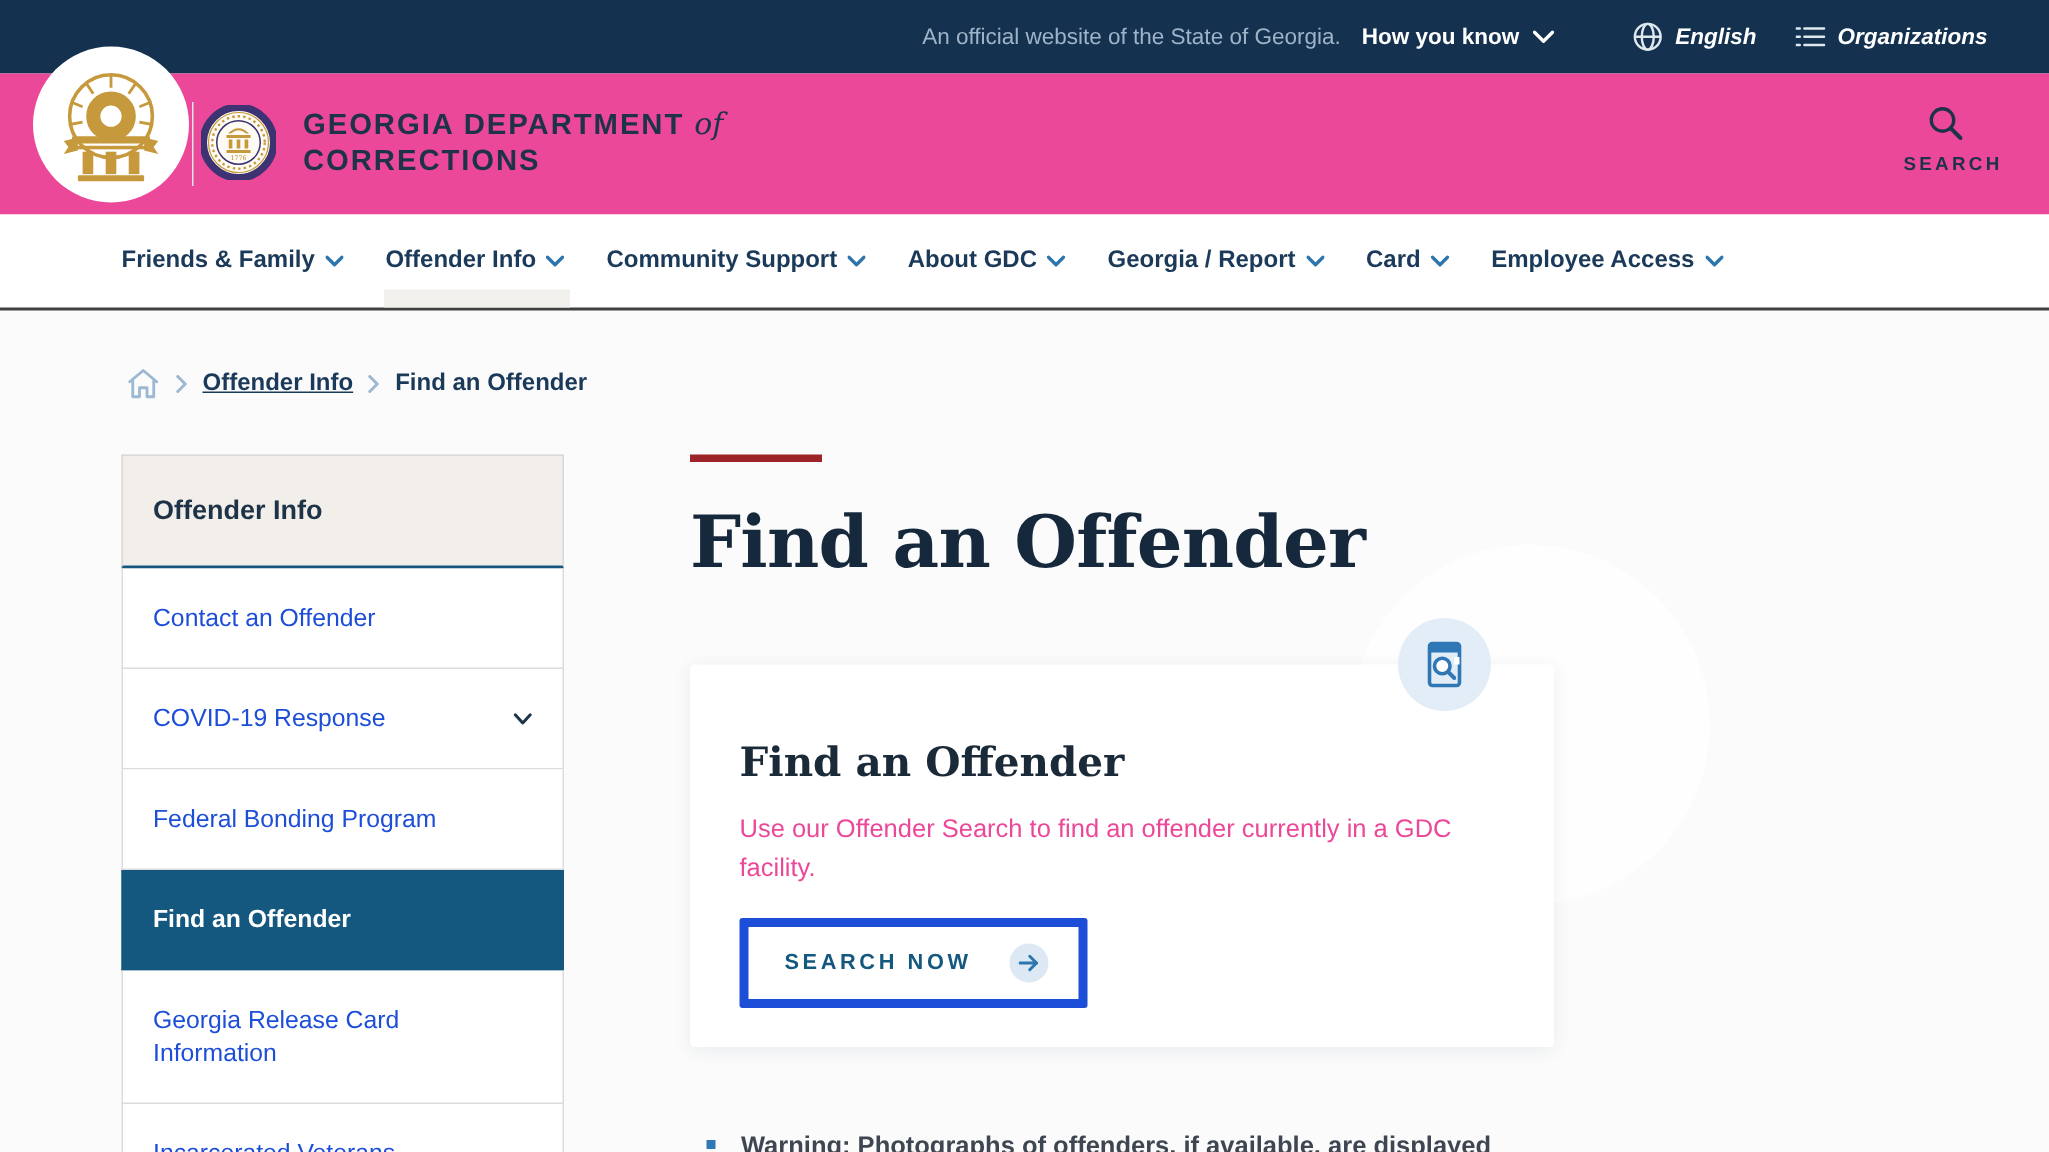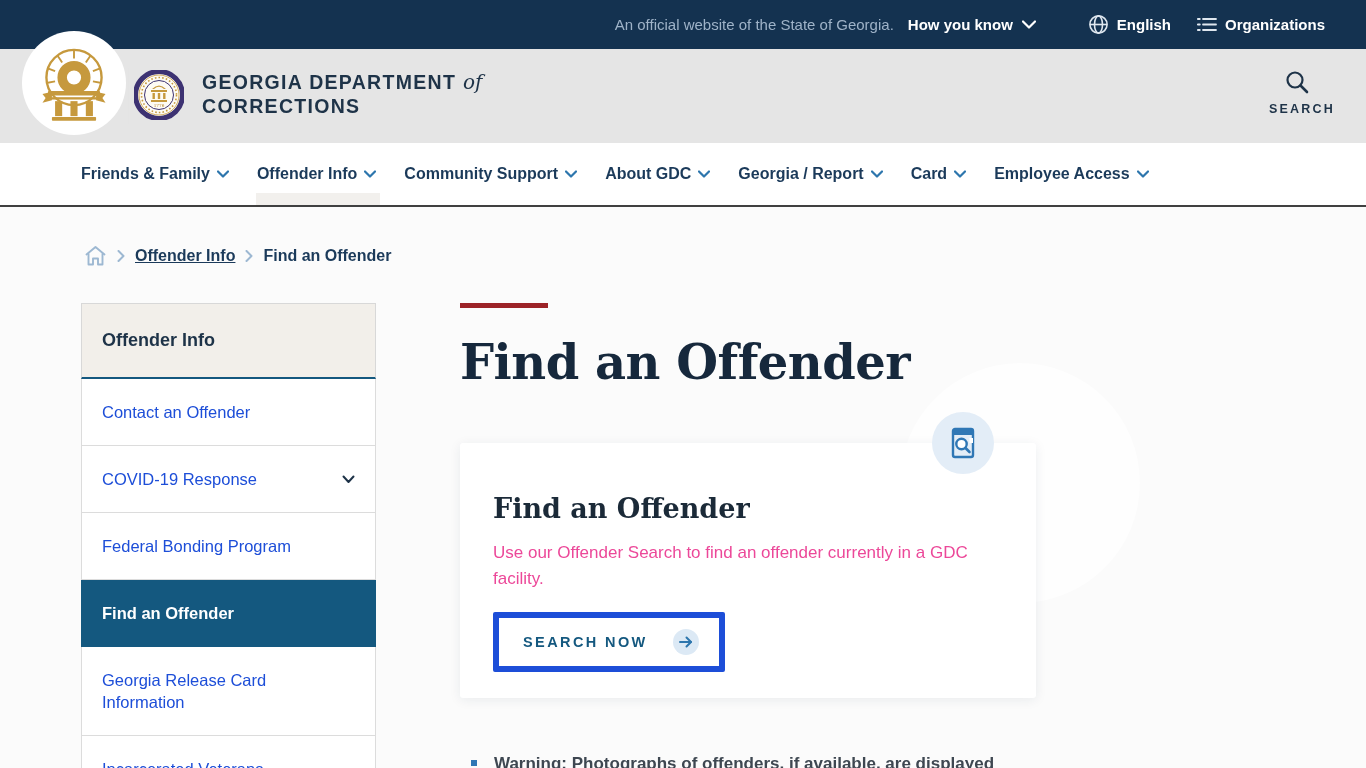--- a/index.html
+++ b/index.html
@@ -10,24 +10,24 @@
     -webkit-font-smoothing:antialiased;
   }
   
   .topbar{
     height:49px;background:#143250;color:#fff;
     display:flex;align-items:center;justify-content:flex-end;
     padding-right:41px;box-sizing:border-box;position:relative;z-index:1;
   }
   .topbar .official{color:#9fb3c8;font-size:15px;font-weight:500;margin-right:14px;}
   .topbar .howknow{display:flex;align-items:center;gap:9px;font-size:15px;font-weight:700;cursor:pointer;margin-right:52px;}
-  .topbar .tb-link{display:flex;align-items:center;gap:8px;font-size:15px;font-weight:700;cursor:pointer;}
+  .topbar .tb-link{display:flex;align-items:center;gap:8px;font-size:15px;font-weight:700;cursor:pointer;font-style:italic;}
   .topbar .tb-link + .tb-link{margin-left:26px;}
   
-  .header{height:94px;background:#e5e5e5;position:relative;z-index:2;}
+  .header{height:94px;background:#ec4899;position:relative;z-index:2;}
   .logo-circle{
     position:absolute;left:22px;top:-18px;width:104px;height:104px;border-radius:50%;
     background:#fff;display:flex;align-items:center;justify-content:center;
   }
   .header .divider{position:absolute;left:128px;top:19px;width:1px;height:56px;background:#e4e4e4;}
   .seal{position:absolute;left:134px;top:21px;width:50px;height:50px;}
   .agency{position:absolute;left:202px;top:21px;color:#1e3348;font-size:19.5px;font-weight:700;letter-spacing:1.3px;line-height:24px;}
   .agency em{font-family:"DejaVu Serif",serif;font-style:italic;font-weight:400;letter-spacing:0;text-transform:none;font-size:20px;}
   .search-block{position:absolute;right:41px;top:20px;width:56px;text-align:center;cursor:pointer;color:#1e3348;margin-left:48px;}
   .search-block .s-label{font-size:12.5px;font-weight:600;letter-spacing:2.2px;margin-top:7px;}

